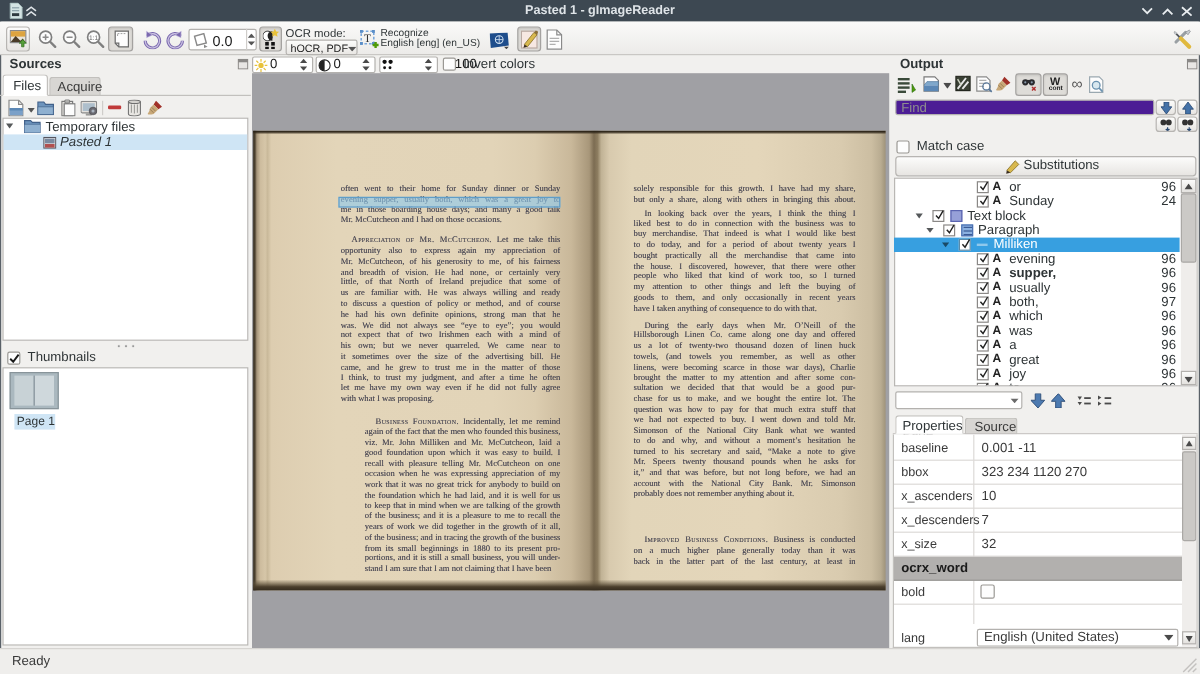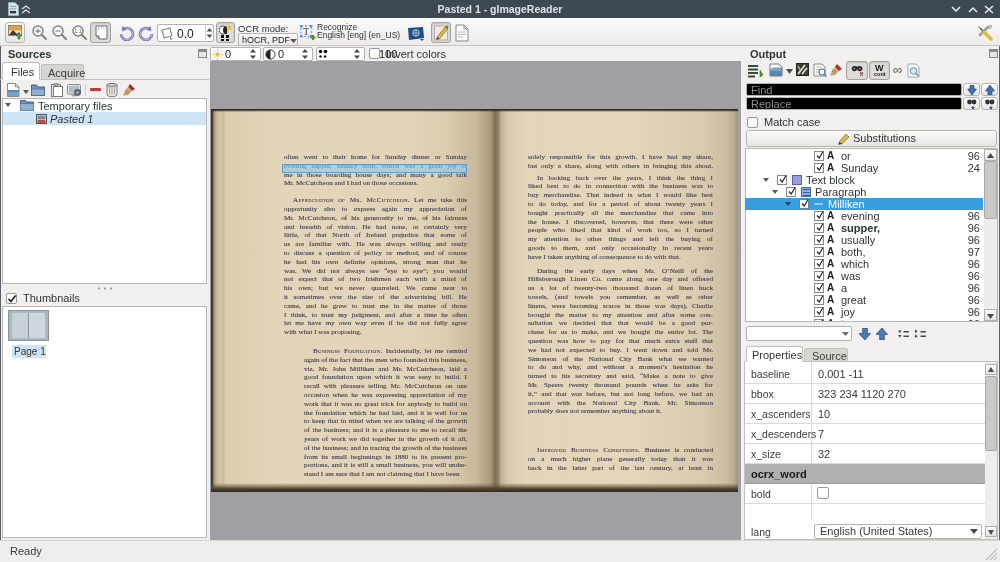--- a/index.html
+++ b/index.html
@@ -15,21 +15,21 @@
   #toolbar{left:0;top:18px;width:1000px;height:28px;background:linear-gradient(#fafaf9,#ecebe9);border-bottom:1px solid #c9c7c4;box-sizing:border-box;}
   .tbtn{border:1px solid #b7b5b2;border-radius:3px;background:linear-gradient(#fcfcfb,#e7e5e2);box-sizing:border-box;}
   .tbtn.pressed{background:#dedcd8;border-color:#a4a2a0;box-shadow:inset 0 1px 2px rgba(0,0,0,.12);}
   .spin{background:#fff;border:1px solid #b3b1ae;border-radius:2px;box-sizing:border-box;}
   
   .phead{font-weight:bold;font-size:11px;color:#2e3436;}
   
   #canvas{left:210px;top:61px;width:531px;height:479px;background:#a0a0a4;overflow:hidden;}
   
   .whitebox{background:#fff;border:1px solid #b9b7b4;box-sizing:border-box;}
-  .input{background:#000000;border:1px solid #b5b3b0;border-radius:2px;box-sizing:border-box;color:#8d8d8d;}
+  .input{background:#4c1d95;border:1px solid #b5b3b0;border-radius:2px;box-sizing:border-box;color:#8d8d8d;}
   
   .tab{box-sizing:border-box;border:1px solid #c2c0bd;border-bottom:none;border-radius:3px 3px 0 0;text-align:right;}
   .tabactive{background:#ffffff;}
   .tabinactive{background:#d8d6d3;}
   
   .trow{position:absolute;height:12px;line-height:12px;font-size:11px;white-space:nowrap;}
   .num{position:absolute;text-align:right;font-size:11px;}
   .tri{position:absolute;width:0;height:0;border-left:3.5px solid transparent;border-right:3.5px solid transparent;border-top:4.5px solid #55585a;}
   
   #lpage,#rpage{font-family:"Liberation Serif",serif;font-size:7.15px;color:#4a4854;text-shadow:0 0 0.15px rgba(74,72,84,0.6);}
@@ -470,23 +470,20 @@
       <div class="abs" style="left:4px;top:0;">Find</div>
     </div>
   <div class="abs tbtn" style="left:963px;top:83px;width:17px;height:13px;"></div>
   <svg class="abs" style="left:967px;top:85px" width="10" height="10" viewBox="0 0 10 10">
       <path d="M3 0 h4 v4 h2.5 L5 10 L0.5 4 H3 z" fill="#4472a8" stroke="#2a4a74" stroke-width="0.7"></path>
     </svg>
   <div class="abs tbtn" style="left:981px;top:83px;width:17px;height:13px;"></div>
   <svg class="abs" style="left:985px;top:85px" width="10" height="10" viewBox="0 0 10 10">
       <path d="M3 10 h4 v-4 h2.5 L5 0 L0.5 6 H3 z" fill="#4472a8" stroke="#2a4a74" stroke-width="0.7"></path>
     </svg>
-  <div class="abs input" style="left:746px;top:97px;width:216px;height:13px;">
-      <div class="abs" style="left:4px;top:0;">Replace</div>
-    </div>
   <div class="abs tbtn" style="left:963px;top:97px;width:17px;height:13px;"></div>
   <svg class="abs" style="left:966px;top:98px" width="12" height="11" viewBox="0 0 12 11">
     <circle cx="3.5" cy="4" r="2.4" fill="#333"></circle>
       <circle cx="8" cy="4" r="2.4" fill="#333"></circle>
     <path d="M7 8 l0 3 m-1.5-1.5 l1.5 1.5 1.5-1.5" stroke="#2a4a74" stroke-width="1"></path>
   </svg>
   <div class="abs tbtn" style="left:981px;top:97px;width:17px;height:13px;"></div>
   <svg class="abs" style="left:984px;top:98px" width="12" height="11" viewBox="0 0 12 11">
     <circle cx="3.5" cy="4" r="2.4" fill="#333"></circle>
       <circle cx="8" cy="4" r="2.4" fill="#333"></circle>

